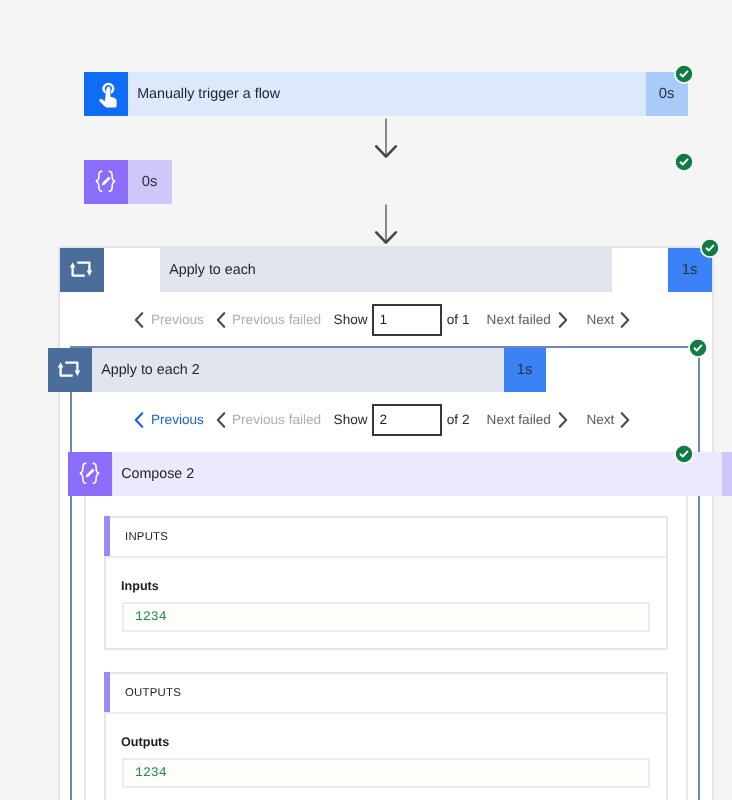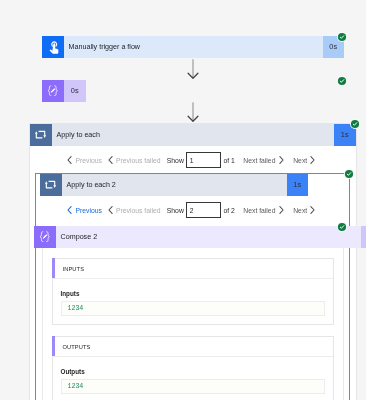--- a/index.html
+++ b/index.html
@@ -132,21 +132,21 @@
   </div>
 
   <div class="arrow" style="left:187px;top:70.2px;">
     <svg width="12" height="20" viewBox="0 0 12 20">
       <path d="M6 0.3 L6 19.1" stroke="#8a8a8a" stroke-width="1" fill="none"></path>
       <path d="M1.1 14.2 L6 19.3 L10.9 14.2" stroke="#444" stroke-width="1.25" fill="none" stroke-linecap="round" stroke-linejoin="round"></path>
     </svg>
   </div>
 
   <div class="scope outer" style="left:29px;top:91px;width:327.5px;height:312px;"></div>
-  <div class="card slate" style="left:30px;top:92px;width:325.5px;">
+  <div class="card slate" style="left:30px;top:92px;width:325.5px;gap:28px;">
     <div class="icon sq-slate">
       <svg width="11" height="9" viewBox="0 0 22 18" style="margin-bottom:2px;margin-left:-0.5px">
         <g fill="none" stroke="#fff" stroke-width="2.3" stroke-linejoin="round" stroke-linecap="butt">
           <path d="M7.2 2.6 H19.4 V11.2"></path>
           <path d="M14.8 15.6 H2.6 V7.0"></path>
         </g>
         <path d="M-0.2 7.6 L2.6 2.3 L5.4 7.6 Z" fill="#fff"></path>
         <path d="M16.6 10.6 L19.4 15.9 L22.2 10.6 Z" fill="#fff"></path>
       </svg>
     </div>
@@ -183,21 +183,21 @@
     </span>
     <span class="lnk dk" style="left:293.2px;">
       <span class="txt">Next</span>
       <svg class="chv" style="margin-left:3.2px" width="5" height="8" viewBox="0 0 5 8">
           <path d="M0.9 0.6 L4.1 4 L0.9 7.4" stroke="currentColor" stroke-width="1.05" fill="none" stroke-linecap="round" stroke-linejoin="round"></path>
         </svg>
     </span>
   </div>
 
   <div class="scope inner" style="left:35px;top:141px;width:315px;height:257px;"></div>
-  <div class="card slate" style="left:40px;top:142px;width:268px;">
+  <div class="card slate" style="left:24px;top:142px;width:249px;">
     <div class="icon sq-slate">
       <svg width="11" height="9" viewBox="0 0 22 18" style="margin-bottom:2px;margin-left:-0.5px">
         <g fill="none" stroke="#fff" stroke-width="2.3" stroke-linejoin="round" stroke-linecap="butt">
           <path d="M7.2 2.6 H19.4 V11.2"></path>
           <path d="M14.8 15.6 H2.6 V7.0"></path>
         </g>
         <path d="M-0.2 7.6 L2.6 2.3 L5.4 7.6 Z" fill="#fff"></path>
         <path d="M16.6 10.6 L19.4 15.9 L22.2 10.6 Z" fill="#fff"></path>
       </svg>
     </div>

